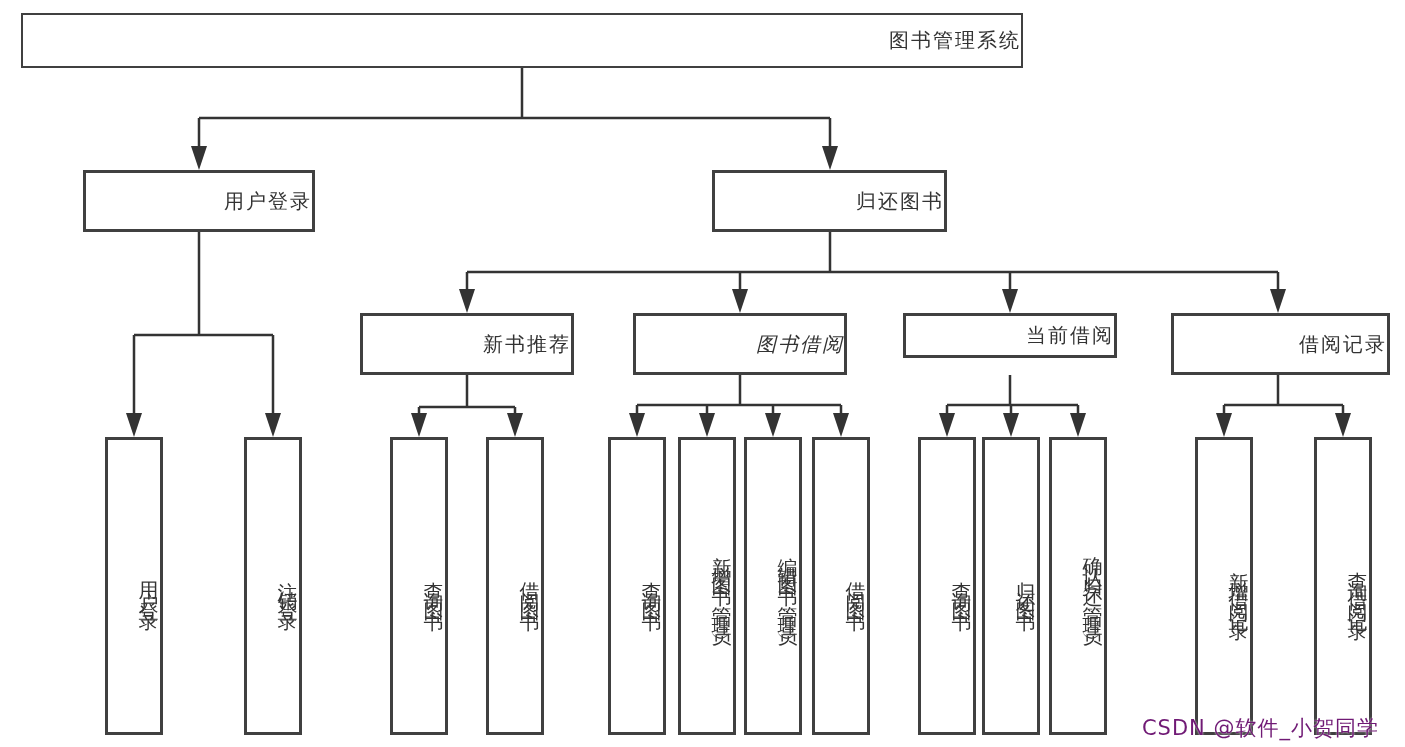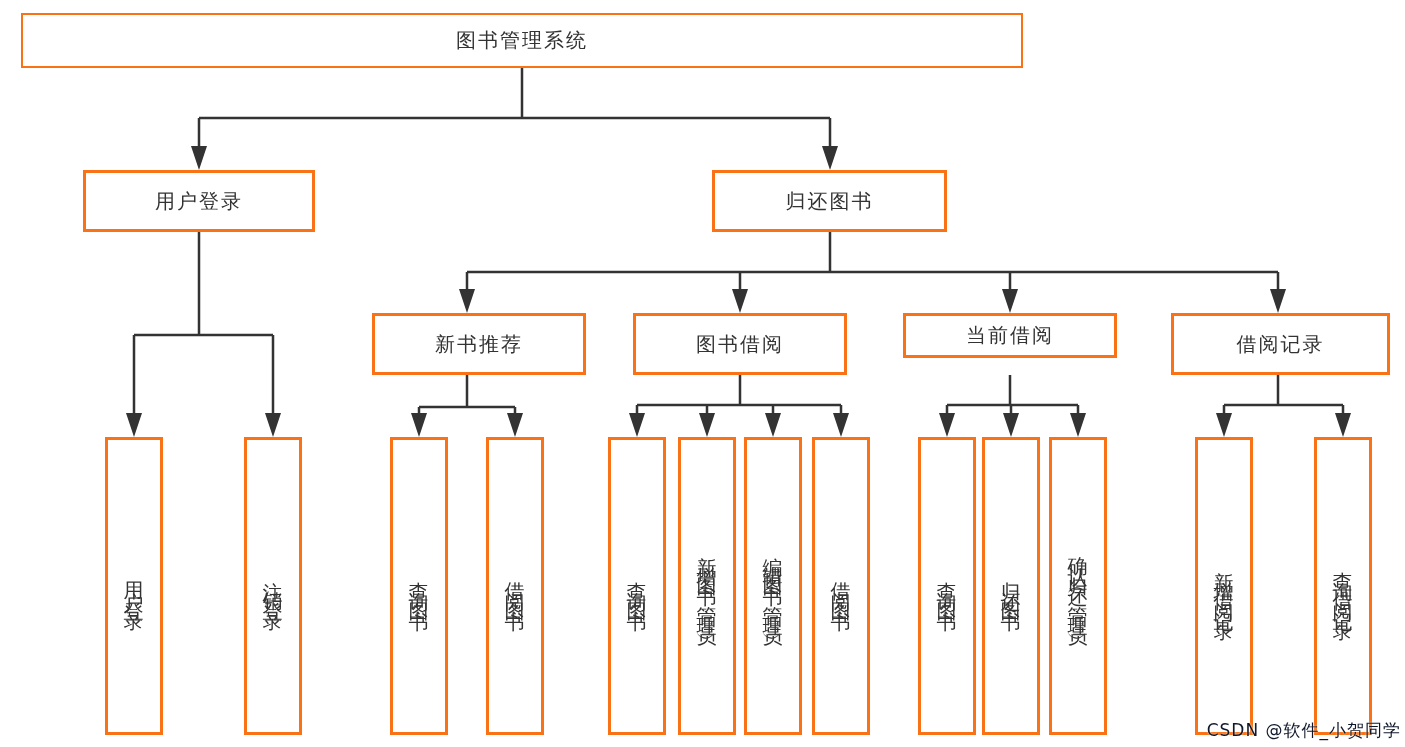--- a/index.html
+++ b/index.html
@@ -4,33 +4,33 @@
 <title>图书管理系统</title>
 <style>
   html,body { margin:0; padding:0; background:#ffffff; }
   .stage {
     position:relative; width:1405px; height:747px; background:#ffffff;
     font-family:"DejaVu Sans", sans-serif; overflow:hidden;
   }
   .connectors { position:absolute; left:0; top:0; pointer-events:none; }
   .box {
     position:absolute; box-sizing:border-box; background:#ffffff;
-    border:3px solid #f97316; color:#333333;
-    display:flex; align-items:center; justify-content:center;
+    border:3px solid #404040; color:#333333;
+    display:flex; align-items:center; justify-content:flex-end;
     font-size:20px;
   }
   .hlabel { letter-spacing:2px; white-space:nowrap; }
   .root { border-width:2px; }
   .leaf .vlabel {
     writing-mode:vertical-rl; text-orientation:mixed;
     font-size:20px; letter-spacing:10px; line-height:1.1; color:#333333;
   }
   .watermark {
-    position:absolute; right:4px; bottom:5px;
-    font-size:17px; color:#0f172a; letter-spacing:1px;
+    position:absolute; right:26px; bottom:5px;
+    font-size:21px; color:#701a75; letter-spacing:1px;
     text-shadow:0 0 2px #ffffff; white-space:nowrap; z-index:5;
   }
 </style>
 </head>
 <body>
 
 <div class="stage">
 
   <svg class="connectors" width="1405" height="747" viewBox="0 0 1405 747" xmlns="http://www.w3.org/2000/svg">
     <g stroke="#333333" stroke-width="2.5" fill="none">
@@ -76,24 +76,24 @@
     <span class="hlabel">图书管理系统</span>
   </div>
 
   <div class="box" style="left:83px; top:170px; width:232px; height:62px;">
     <span class="hlabel">用户登录</span>
   </div>
   <div class="box" style="left:712px; top:170px; width:235px; height:62px;">
     <span class="hlabel">归还图书</span>
   </div>
 
-  <div class="box" style="left:360px; top:313px; width:214px; height:62px;margin-left:12px;">
+  <div class="box" style="left:360px; top:313px; width:214px; height:62px;">
     <span class="hlabel">新书推荐</span>
   </div>
-  <div class="box" style="left:633px; top:313px; width:214px; height:62px;">
+  <div class="box" style="left:633px; top:313px; width:214px; height:62px;font-style:italic;">
     <span class="hlabel">图书借阅</span>
   </div>
   <div class="box" style="left:903px; top:313px; width:214px; height:45px;">
     <span class="hlabel">当前借阅</span>
   </div>
   <div class="box" style="left:1171px; top:313px; width:219px; height:62px;">
     <span class="hlabel">借阅记录</span>
   </div>
 
   <div class="box leaf" style="left:105px; top:437px; width:58px; height:298px;">

